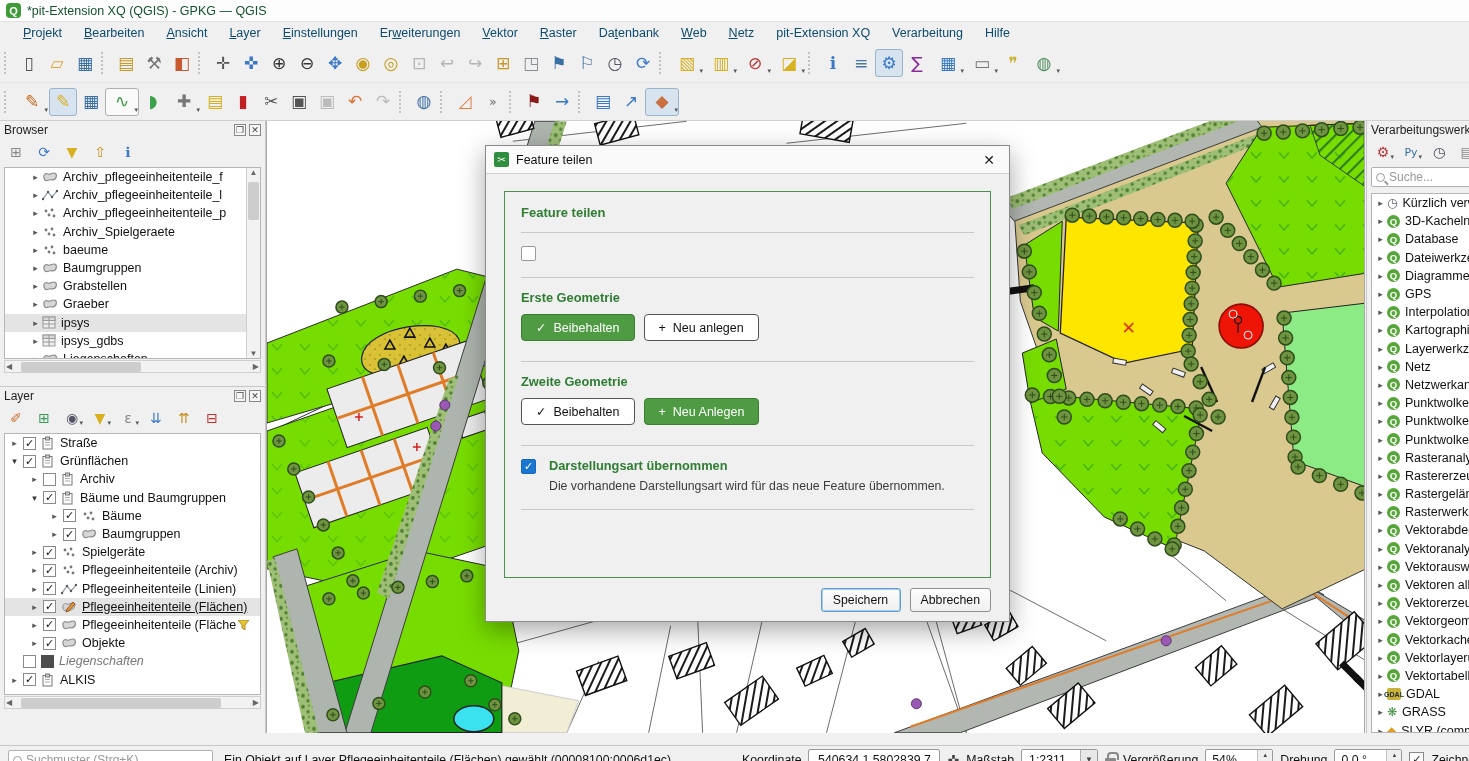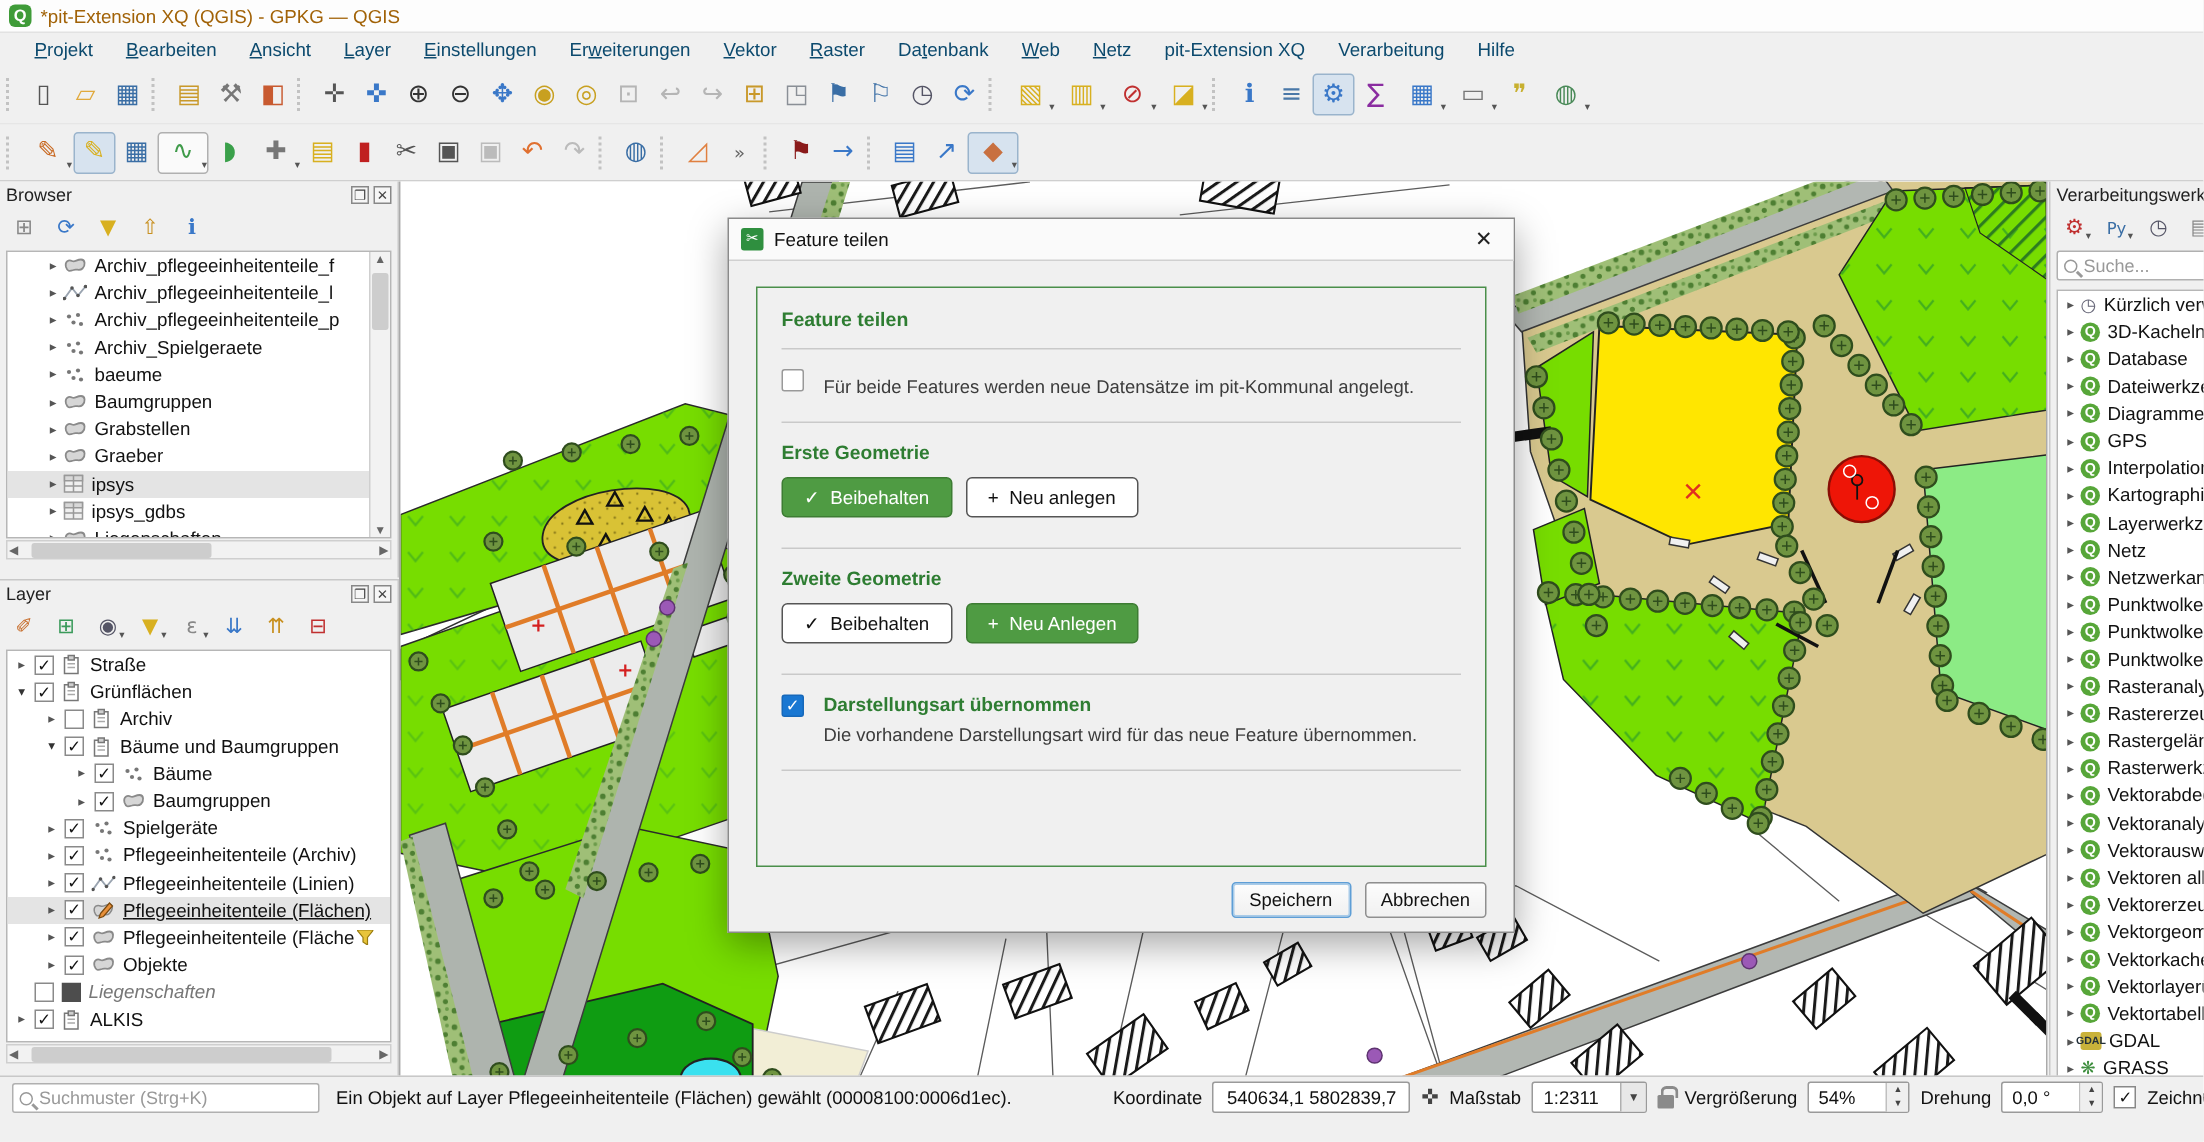--- a/index.html
+++ b/index.html
@@ -1,21 +1,21 @@
 <!DOCTYPE html>
 <html><head>
 <meta charset="utf-8">
 <style>
   *{box-sizing:border-box;margin:0;padding:0}
   html,body{width:1469px;height:761px;overflow:hidden;font-family:"Liberation Sans","DejaVu Sans",sans-serif;background:#f0f0f0;position:relative}
   .app{position:absolute;inset:0;background:#f0f0f0}
   
   .titlebar{position:absolute;left:0;top:0;right:0;height:22px;background:#fdfdfd;border-bottom:1px solid #e2e2e2;display:flex;align-items:center;padding-left:6px;gap:6px}
   .titlebar .qgis-logo{width:15px;height:15px;border-radius:4px;background:#3f9b38;color:#fff;font-size:11px;font-weight:bold;display:flex;align-items:center;justify-content:center}
-  .titlebar .title{font-size:12.5px;color:#a16207}
+  .titlebar .title{font-size:12.5px;color:#14532d}
   
   .menubar{position:absolute;left:0;top:22px;right:0;height:22px;background:#f0f0f0;display:flex;align-items:center;padding-left:12px}
   .menubar .mi{font-size:12.5px;color:#0c4a6e;padding:2px 11px;cursor:default}
   .menubar .mi u{text-decoration:underline}
   
   .tbrow{position:absolute;left:0;right:0;background:#f0f0f0;display:flex;align-items:center;padding-left:2px}
   .tb1{top:44px;height:39px;border-bottom:1px solid #e6e6e6}
   .tb2{top:83px;height:38px;border-bottom:1px solid #cfcfcf}
   .thandle{width:7px;height:22px;border-left:2px dotted #c2c2c2;margin:0 4px 0 2px}
   .tbtn{width:28px;height:28px;border:1px solid transparent;border-radius:3px;display:flex;align-items:center;justify-content:center;background:transparent;position:relative;flex:none}
@@ -75,21 +75,21 @@
   .optlab{color:#2e7d32;font-weight:bold;font-size:12.8px}
   .optdesc{color:#3c3c3c;font-size:12.3px;margin-top:6px}
   .geolab{color:#2e7d32;font-weight:bold;font-size:12.8px;margin-bottom:9px}
   .btnrow{display:flex;gap:9px}
   .gbtn{height:27px;border-radius:4px;padding:0 14px;font-size:12.5px;display:inline-flex;align-items:center;gap:7px;background:#fff;border:1px solid #555;color:#111}
   .gbtn.fill{background:#4f9b43;border-color:#3d7c33;color:#fff}
   .dlg-foot{height:44px;display:flex;align-items:center;justify-content:flex-end;gap:9px;padding:0 18px}
   .wbtn{height:24px;min-width:80px;background:linear-gradient(#fdfdfd,#f0f0f0);border:1px solid #8f8f8f;border-radius:3px;font-size:12.3px;color:#111;display:inline-flex;align-items:center;justify-content:center;padding:0 10px}
   .wbtn.def{border:1px solid #5e9ed6;box-shadow:0 0 0 1px #a8cbe8 inset}
   
-  .statusbar{position:absolute;left:0;right:0;bottom:0;height:44px;background:#f0f0f0;border-top:1px solid #c8c8c8;display:flex;align-items:center;font-size:12.3px;color:#111}
+  .statusbar{position:absolute;left:0;right:0;bottom:0;height:16px;background:#f0f0f0;border-top:1px solid #c8c8c8;display:flex;align-items:center;font-size:12.3px;color:#111}
   .sb-search{position:absolute;left:8px;top:4px;width:205px;height:20px}
   .sb-msg{position:absolute;left:224px;top:7px;white-space:nowrap}
   .sb-right{position:absolute;left:742px;top:3px;display:flex;align-items:center;gap:7px;white-space:nowrap}
   .sb-input{height:21px;background:#fff;border:1px solid #9a9a9a;border-radius:2px;display:flex;align-items:center;justify-content:center;font-size:12.3px;padding:0 5px}
   .sb-combo{display:flex;align-items:stretch;height:21px;border:1px solid #9a9a9a;border-radius:2px;background:#fff}
   .sb-combo .val{display:flex;align-items:center;padding:0 7px;font-size:12.3px}
   .sb-combo .cdd{width:17px;background:#e8e8e8;border-left:1px solid #b0b0b0;display:flex;align-items:center;justify-content:center;font-size:8px;color:#444}
   .spin{display:flex;height:21px;border:1px solid #9a9a9a;border-radius:2px;background:#fff}
   .spin .val{display:flex;align-items:center;padding:0 6px;font-size:12.3px;flex:1}
   .spin .ud{width:15px;display:flex;flex-direction:column;border-left:1px solid #c0c0c0}
@@ -1322,21 +1322,20 @@
       <span class="t">Feature teilen</span>
       <span class="x">✕</span>
     </div>
     <div class="dlg-body">
       <div class="gbox">
         <div class="ghead">Feature teilen</div>
         <hr class="gline">
         <div class="optrow">
           <span class="dcb"></span>
           <div>
-            <div class="optdesc">Für beide Features werden neue Datensätze im pit-Kommunal angelegt.</div>
           </div>
         </div>
         <hr class="gline" style="margin-top:16px">
         <div class="geolab">Erste Geometrie</div>
         <div class="btnrow">
           <button class="gbtn fill">
               <span>✓</span>
               <span>Beibehalten</span>
             </button>
           <button class="gbtn">

